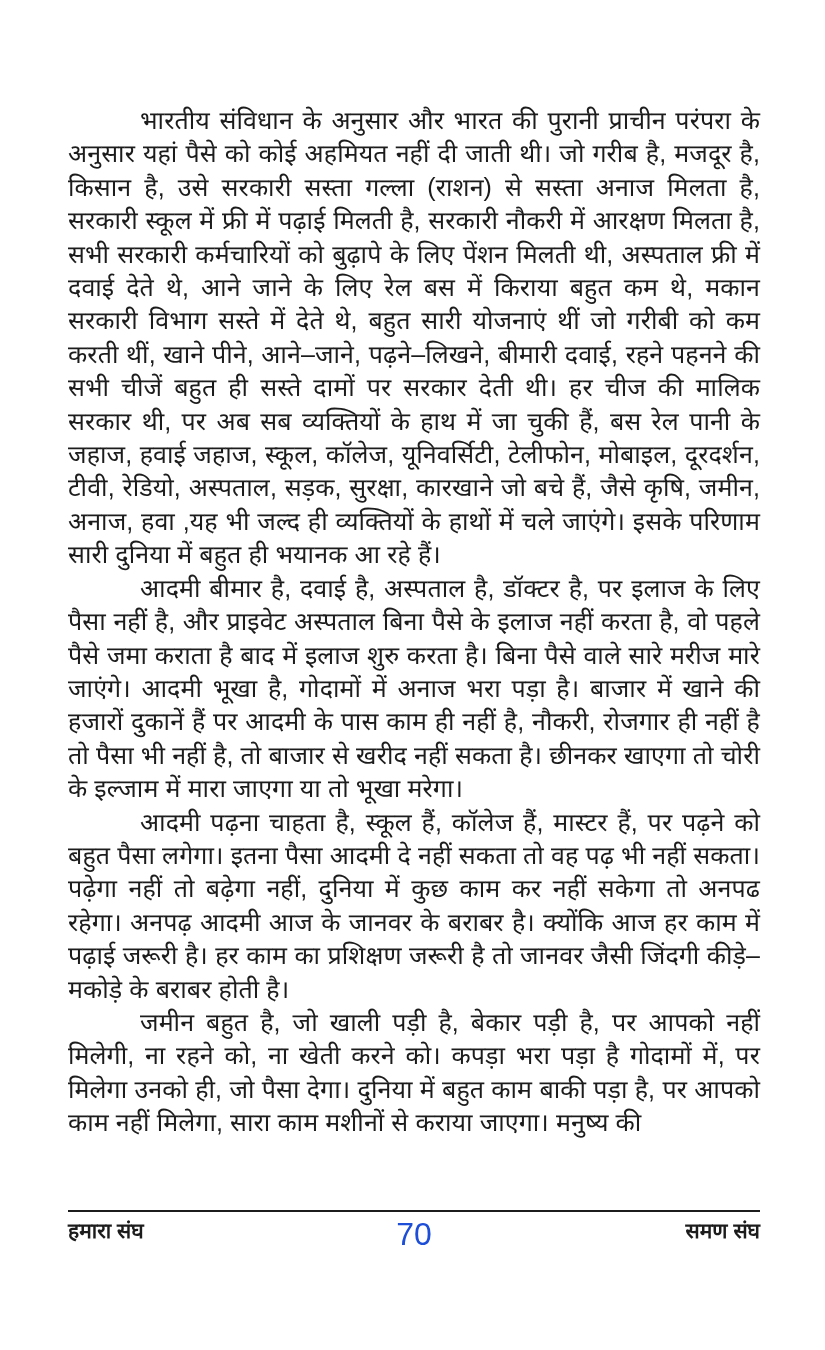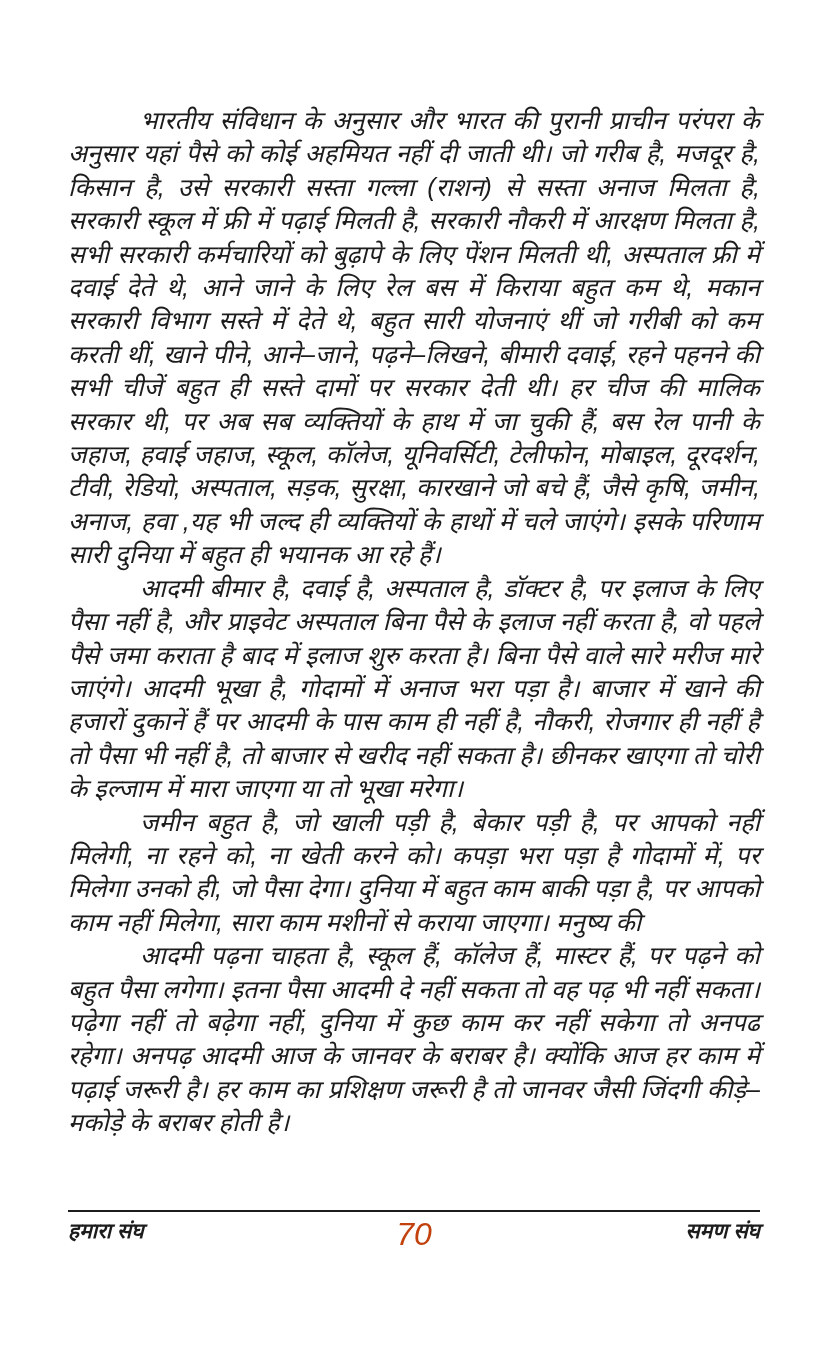--- a/index.html
+++ b/index.html
@@ -8,21 +8,20 @@
     background: #ffffff;
     font-family: "Liberation Sans", "DejaVu Sans", sans-serif;
   }
   .page {
     position: relative;
     width: 771px;
     height: 1350px;
     background: #ffffff;
     overflow: hidden;
     color: #1c1c1c;
-    font-style: italic;
   }
   .text-block {
     position: absolute;
     left: 68px;
     top: 104px;
     width: 692px;
   }
   .text-block p {
     font-size: 25px;
     line-height: 33.4px;
@@ -44,35 +43,35 @@
   }
   .footer .side {
     font-size: 21px;
     font-weight: bold;
     color: #1c1c1c;
     width: 180px;
   }
   .footer .side.right { text-align: right; }
   .footer .page-num {
     font-size: 32px;
-    color: #c2410c;
+    color: #1d4ed8;
     text-align: center;
     flex: 1;
   }
 </style>
 </head>
 <body>
 
 <div class="page">
 
   <div class="text-block">
     <p>भारतीय संविधान के अनुसार और भारत की पुरानी प्राचीन परंपरा के अनुसार यहां पैसे को कोई अहमियत नहीं दी जाती थी। जो गरीब है, मजदूर है, किसान है, उसे सरकारी सस्ता गल्ला (राशन) से सस्ता अनाज मिलता है, सरकारी स्कूल में फ्री में पढ़ाई मिलती है, सरकारी नौकरी में आरक्षण मिलता है, सभी सरकारी कर्मचारियों को बुढ़ापे के लिए पेंशन मिलती थी, अस्पताल फ्री में दवाई देते थे, आने जाने के लिए रेल बस में किराया बहुत कम थे, मकान सरकारी विभाग सस्ते में देते थे, बहुत सारी योजनाएं थीं जो गरीबी को कम करती थीं, खाने पीने, आने–जाने, पढ़ने–लिखने, बीमारी दवाई, रहने पहनने की सभी चीजें बहुत ही सस्ते दामों पर सरकार देती थी। हर चीज की मालिक सरकार थी, पर अब सब व्यक्तियों के हाथ में जा चुकी हैं, बस रेल पानी के जहाज, हवाई जहाज, स्कूल, कॉलेज, यूनिवर्सिटी, टेलीफोन, मोबाइल, दूरदर्शन, टीवी, रेडियो, अस्पताल, सड़क, सुरक्षा, कारखाने जो बचे हैं, जैसे कृषि, जमीन, अनाज, हवा ,यह भी जल्द ही व्यक्तियों के हाथों में चले जाएंगे। इसके परिणाम सारी दुनिया में बहुत ही भयानक आ रहे हैं।</p>
     <p>आदमी बीमार है, दवाई है, अस्पताल है, डॉक्टर है, पर इलाज के लिए पैसा नहीं है, और प्राइवेट अस्पताल बिना पैसे के इलाज नहीं करता है, वो पहले पैसे जमा कराता है बाद में इलाज शुरु करता है। बिना पैसे वाले सारे मरीज मारे जाएंगे। आदमी भूखा है, गोदामों में अनाज भरा पड़ा है। बाजार में खाने की हजारों दुकानें हैं पर आदमी के पास काम ही नहीं है, नौकरी, रोजगार ही नहीं है तो पैसा भी नहीं है, तो बाजार से खरीद नहीं सकता है। छीनकर खाएगा तो चोरी के इल्जाम में मारा जाएगा या तो भूखा मरेगा।</p>
+    <p>आदमी पढ़ना चाहता है, स्कूल हैं, कॉलेज हैं, मास्टर हैं, पर पढ़ने को बहुत पैसा लगेगा। इतना पैसा आदमी दे नहीं सकता तो वह पढ़ भी नहीं सकता। पढ़ेगा नहीं तो बढ़ेगा नहीं, दुनिया में कुछ काम कर नहीं सकेगा तो अनपढ रहेगा। अनपढ़ आदमी आज के जानवर के बराबर है। क्योंकि आज हर काम में पढ़ाई जरूरी है। हर काम का प्रशिक्षण जरूरी है तो जानवर जैसी जिंदगी कीड़े–मकोड़े के बराबर होती है।</p>
     <p>जमीन बहुत है, जो खाली पड़ी है, बेकार पड़ी है, पर आपको नहीं मिलेगी, ना रहने को, ना खेती करने को। कपड़ा भरा पड़ा है गोदामों में, पर मिलेगा उनको ही, जो पैसा देगा। दुनिया में बहुत काम बाकी पड़ा है, पर आपको काम नहीं मिलेगा, सारा काम मशीनों से कराया जाएगा। मनुष्य की</p>
-    <p>आदमी पढ़ना चाहता है, स्कूल हैं, कॉलेज हैं, मास्टर हैं, पर पढ़ने को बहुत पैसा लगेगा। इतना पैसा आदमी दे नहीं सकता तो वह पढ़ भी नहीं सकता। पढ़ेगा नहीं तो बढ़ेगा नहीं, दुनिया में कुछ काम कर नहीं सकेगा तो अनपढ रहेगा। अनपढ़ आदमी आज के जानवर के बराबर है। क्योंकि आज हर काम में पढ़ाई जरूरी है। हर काम का प्रशिक्षण जरूरी है तो जानवर जैसी जिंदगी कीड़े–मकोड़े के बराबर होती है।</p>
   </div>
 
   <div class="footer">
     <span class="side left">हमारा संघ</span>
     <span class="page-num">70</span>
     <span class="side right">समण संघ</span>
   </div>
 
 </div>
 

